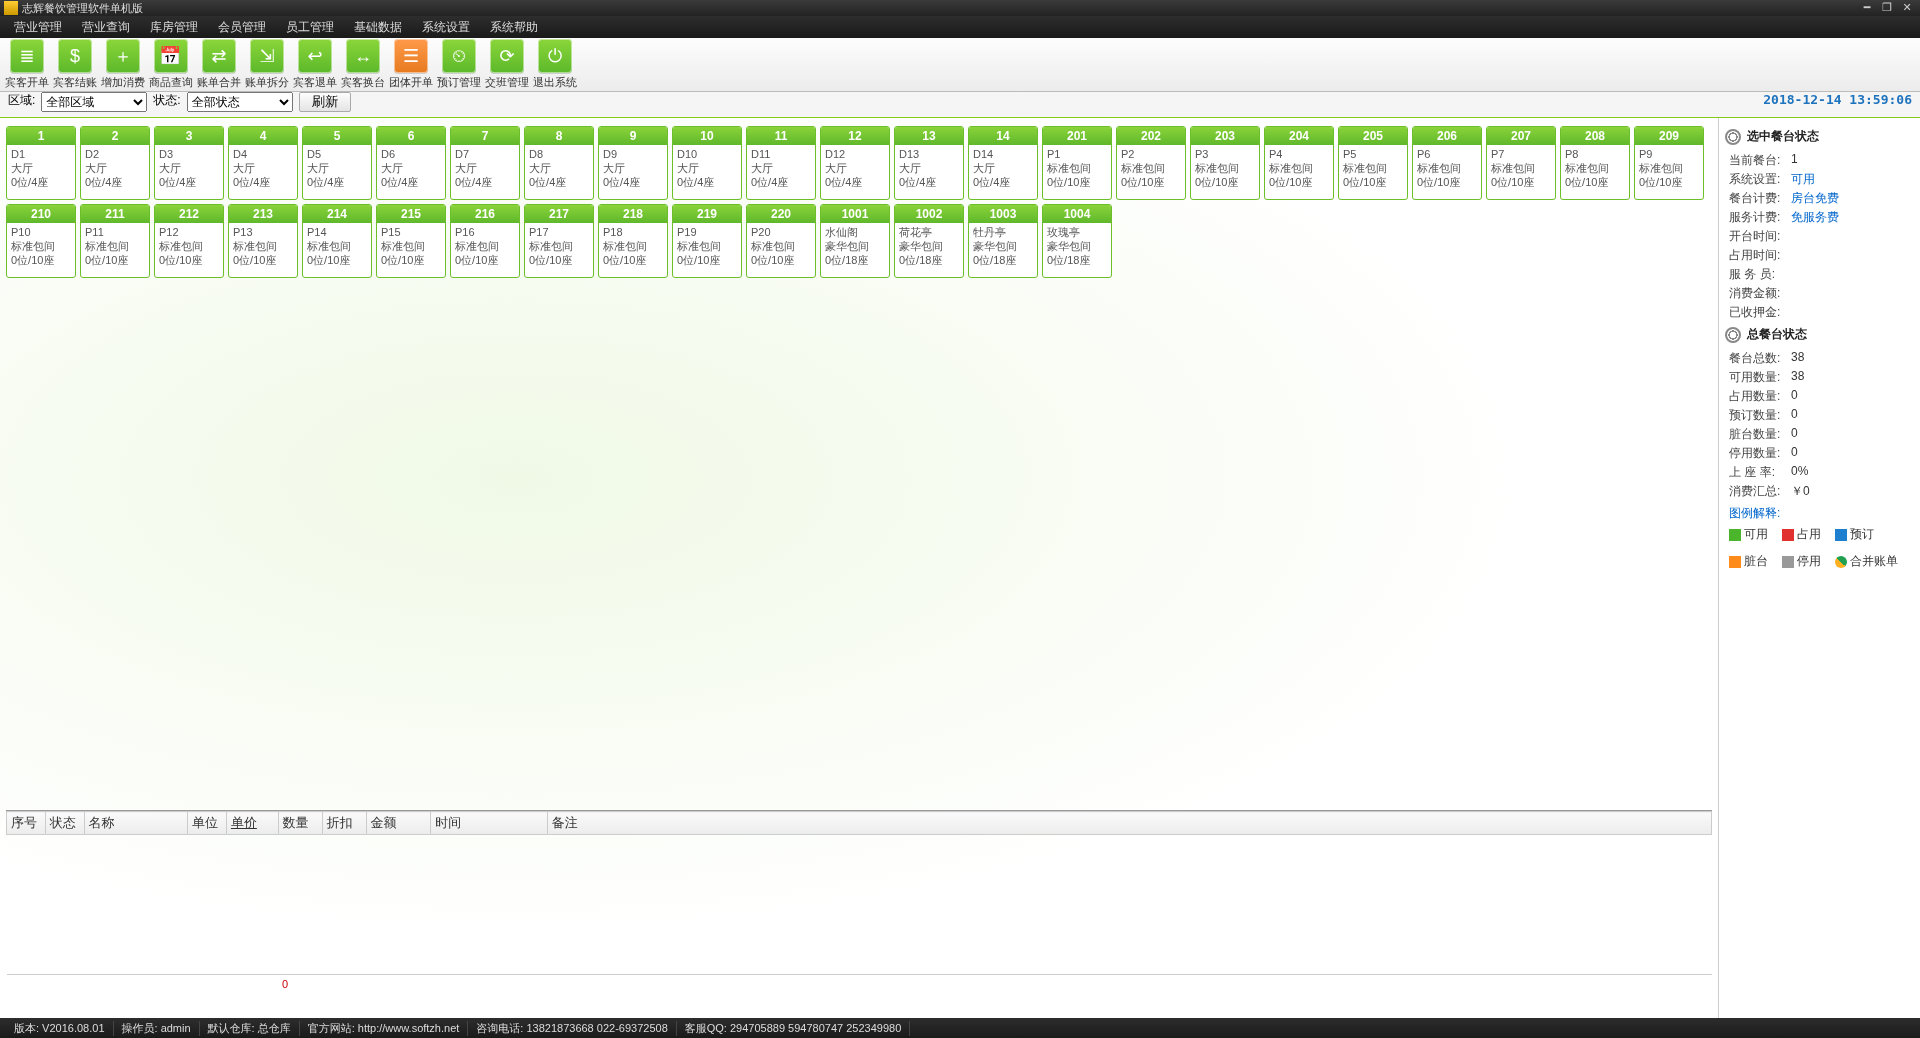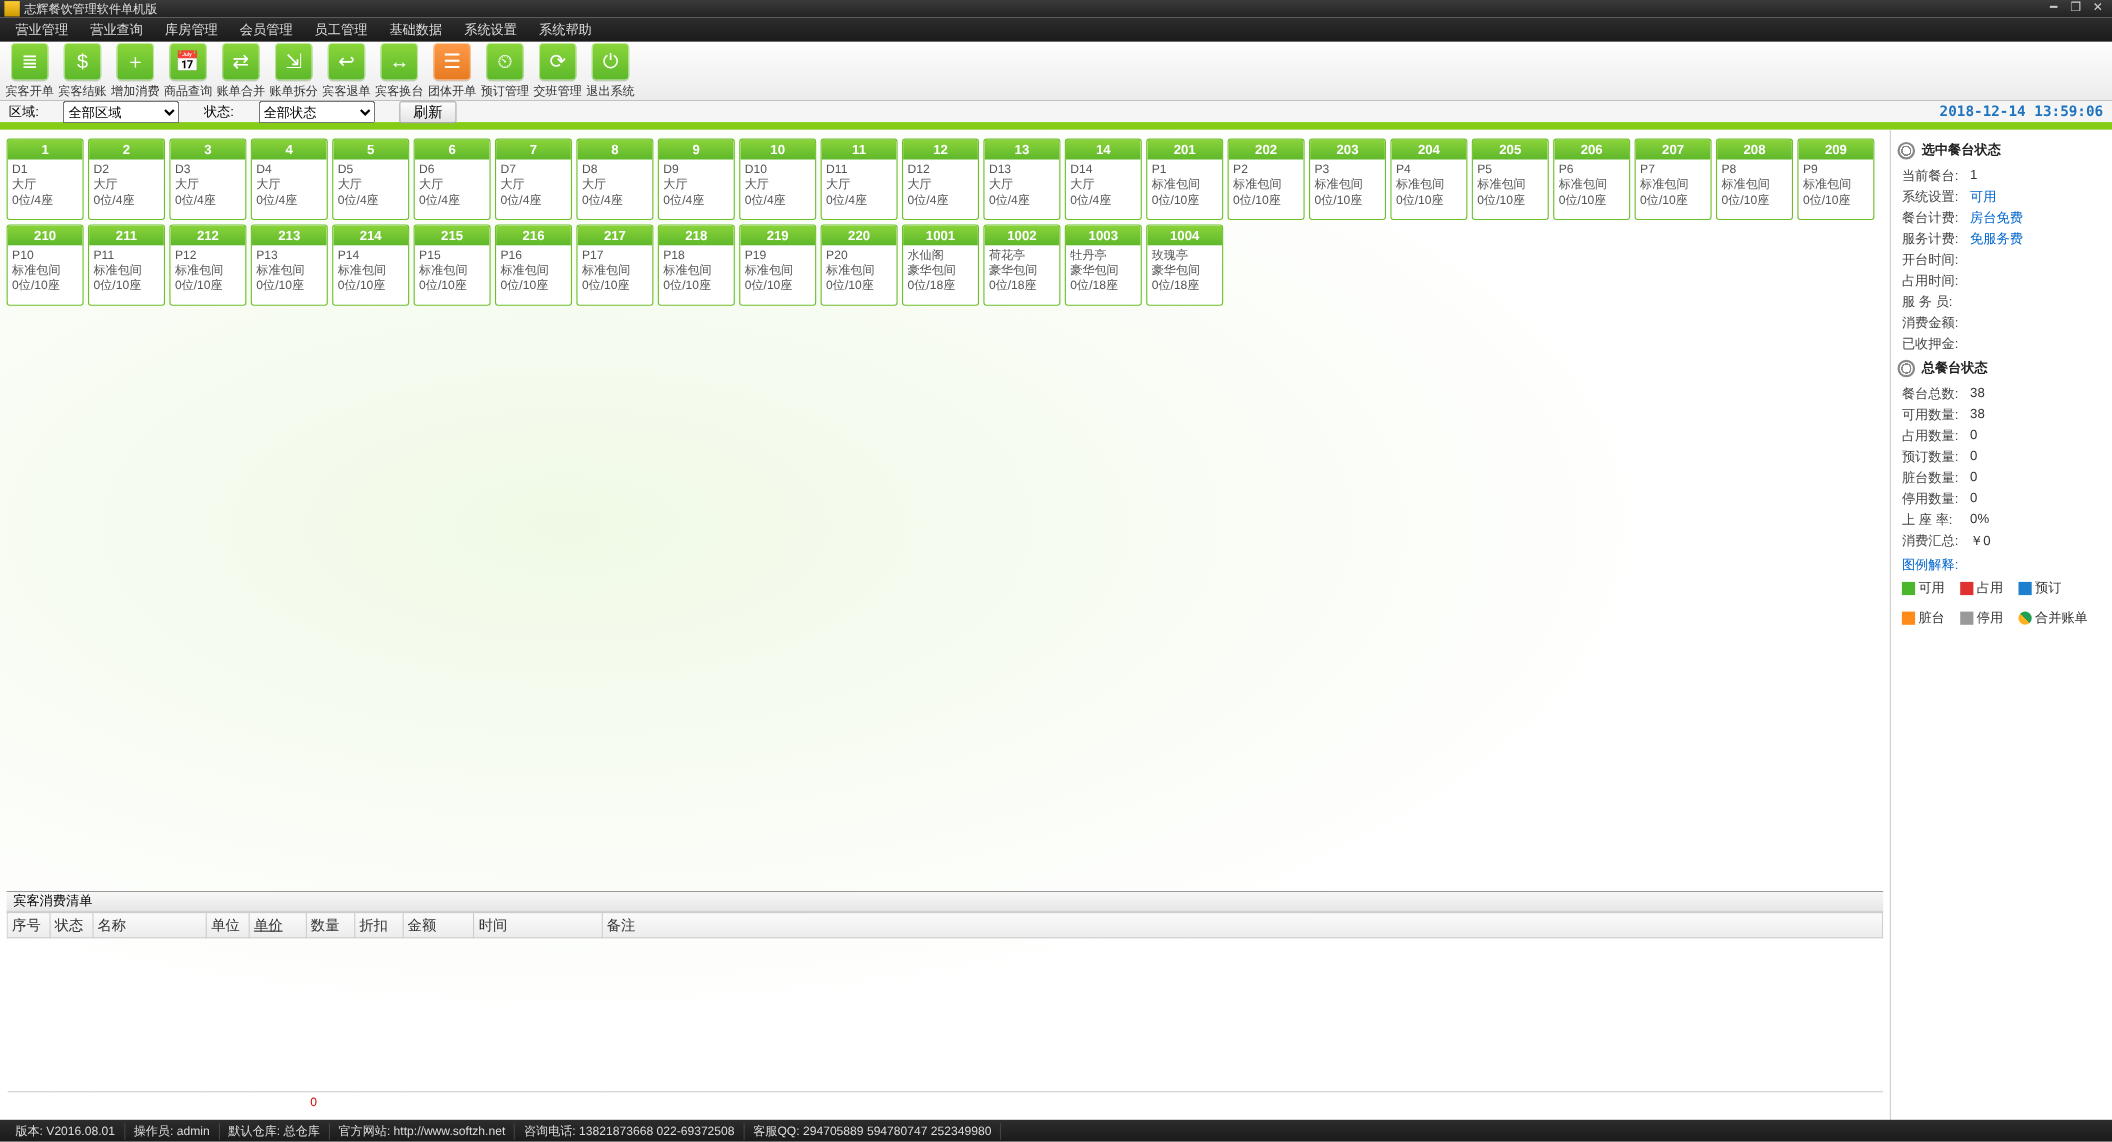--- a/index.html
+++ b/index.html
@@ -16,21 +16,21 @@
 .menubar .menuitem { color: #ddd; padding: 2px 10px; font-size: 12px; cursor: default; }
 
 
 .toolbar { height: 54px; background: linear-gradient(#fdfdfd,#ececec); border-bottom: 1px solid #bbb; display: flex; align-items: center; padding: 2px 6px; gap: 6px; }
 .tbtn { width: 42px; display: flex; flex-direction: column; align-items: center; cursor: default; }
 .tbtn .tic { width: 34px; height: 34px; border-radius: 4px; background: linear-gradient(#8bd63a,#5cb82a); box-shadow: inset 0 0 0 1px rgba(255,255,255,.5), 0 1px 0 rgba(0,0,0,.15); display: flex; align-items: center; justify-content: center; color: #fff; font-size: 18px; }
 .tbtn .tlabel { font-size: 11px; color: #333; margin-top: 2px; white-space: nowrap; }
 .tbtn:nth-child(9) .tic { background: linear-gradient(#ff9a4a,#e67a1f); }
 
 
-.filterbar { height: 26px; background: #f5f5f5; border-bottom: 7px solid #84cc16; display: flex; align-items: center; padding: 0 8px; gap: 22px; font-size: 12px; }
+.filterbar { height: 26px; background: #f5f5f5; border-bottom: 1px solid #84cc16; display: flex; align-items: flex-start; padding: 0 8px; gap: 6px; font-size: 12px; }
 .filterbar select { font-size: 12px; height: 20px; width: 106px; }
 .filterbar .fbtn { height: 20px; padding: 0 12px; background: linear-gradient(#fdfdfd,#e4e4e4); border: 1px solid #aaa; border-radius: 2px; cursor: default; }
 .clock { margin-left: auto; color: #1e73be; font-family: Consolas, monospace; font-weight: bold; font-size: 13px; }
 
 
 .mainwrap { display: flex; height: calc(100% - 16px - 22px - 54px - 26px - 20px); }
 .tablespane { flex: 1; background: radial-gradient(ellipse at 30% 40%, #f0f9e6 0%, #ffffff 60%); padding: 8px 6px; display: flex; flex-direction: column; }
 .tablegrid { display: flex; flex-wrap: wrap; gap: 4px; align-content: flex-start; }
 .tcard { width: 70px; height: 74px; border: 1px solid #6cbf2a; border-radius: 3px; background: #fff; overflow: hidden; font-size: 11px; color: #555; cursor: default; }
 .tcard .thdr { height: 18px; background: linear-gradient(#8ad33a,#5fb82b); color: #fff; text-align: center; font-weight: bold; line-height: 18px; font-size: 12px; }
@@ -447,21 +447,20 @@
           <div class="thdr">1004</div>
           <div class="tbody">
             <div>玫瑰亭</div>
             <div>豪华包间</div>
             <div>0位/18座</div>
           </div>
         </div>
       </div>
 
     <div class="orderarea">
-      <div class="orderhdr">宾客消费清单</div>
       <div class="ogrid">
         <table>
           <thead>
               <tr id="orderhead">
                 <th style="width: 30px;">序号</th>
                 <th style="width: 30px;">状态</th>
                 <th style="width: 80px;">名称</th>
                 <th style="width: 30px;">单位</th>
                 <th style="width: 40px; text-decoration: underline;">单价</th>
                 <th style="width: 34px;">数量</th>

